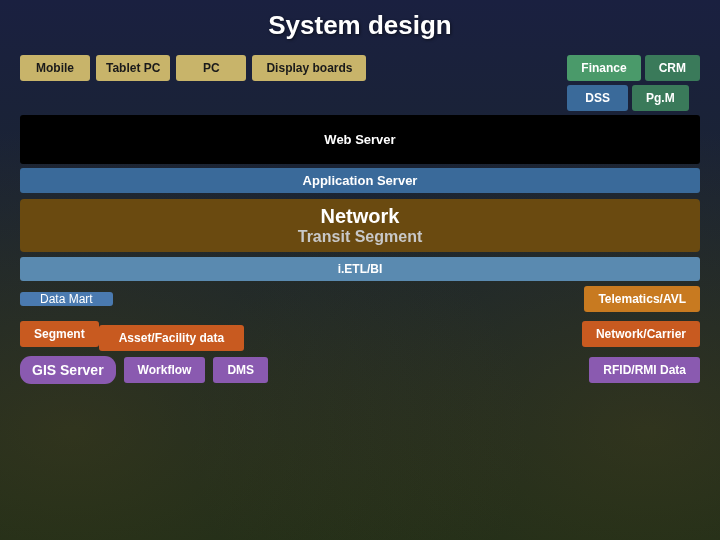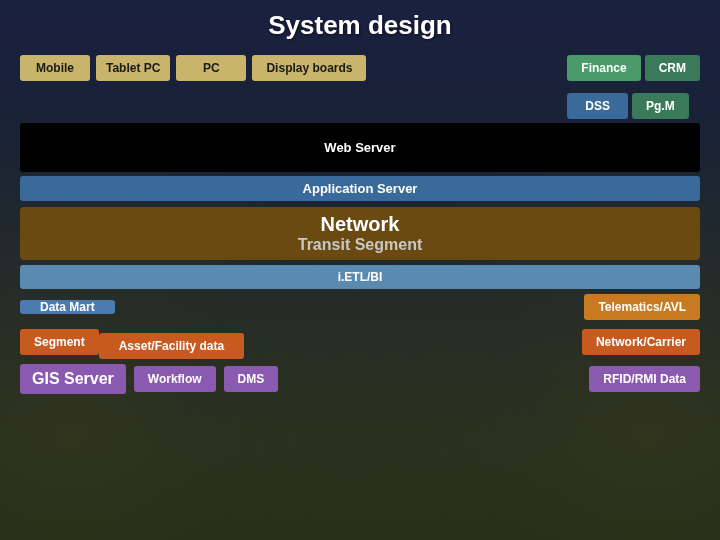--- a/index.html
+++ b/index.html
@@ -275,21 +275,21 @@
       display: flex;
       gap: 8px;
       align-items: center;
       margin-bottom: 5px;
     }
 
     .datamart-box {
       background: #4a7ab0;
       color: white;
       font-size: 12px;
-      font-weight: bold;
+      font-weight: normal;
       padding: 0 20px;
       border-radius: 3px;
       text-align: center;
       flex: 0 0 auto;
     }
 
     .telematics-box {
       background: #c87a20;
       color: white;
       font-size: 12px;
@@ -342,24 +342,24 @@
     
     .gis-row {
       display: flex;
       gap: 8px;
       align-items: center;
     }
 
     .gis-box {
       background: #8a5ab0;
       color: white;
-      font-size: 16px;
+      font-size: 14px;
       font-weight: bold;
       padding: 6px 12px;
-      border-radius: 3px;
+      border-radius: 11px;
       text-align: center;
     }
 
     .workflow-box {
       background: #8a5ab0;
       color: white;
       font-size: 12px;
       font-weight: bold;
       padding: 6px 14px;
       border-radius: 3px;
@@ -401,21 +401,21 @@
     }
 
     .left-row1 {
       display: flex;
       gap: 6px;
     }
 
     .right-devices {
       display: flex;
       flex-direction: column;
-      gap: 12px;
+      gap: 4px;
       margin-left: auto;
     }
   </style>
 </head>
 <body>
 
 <div class="bg-overlay"></div>
 
 <div class="container">
 

